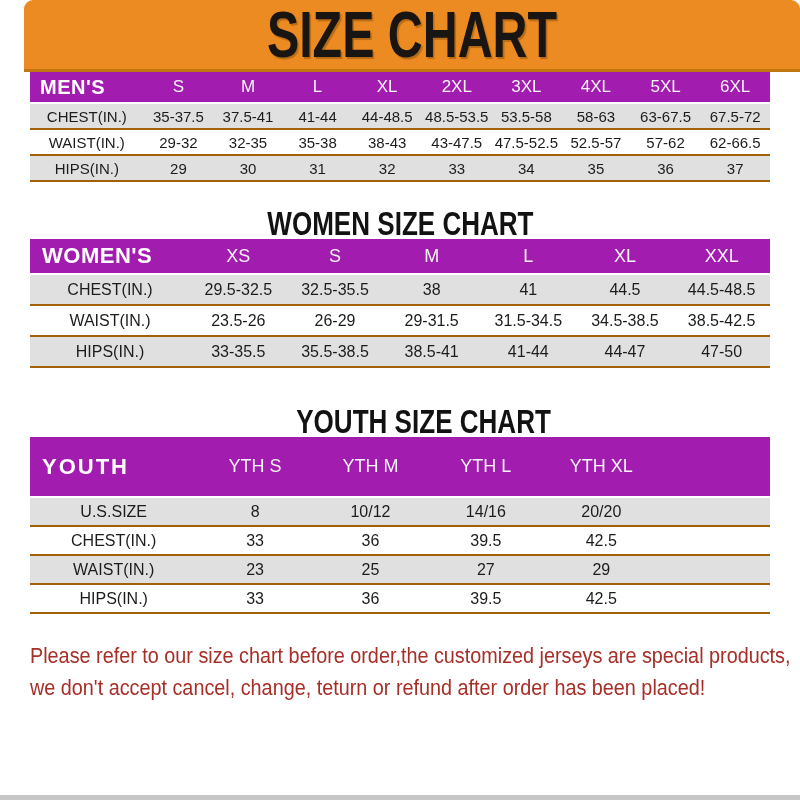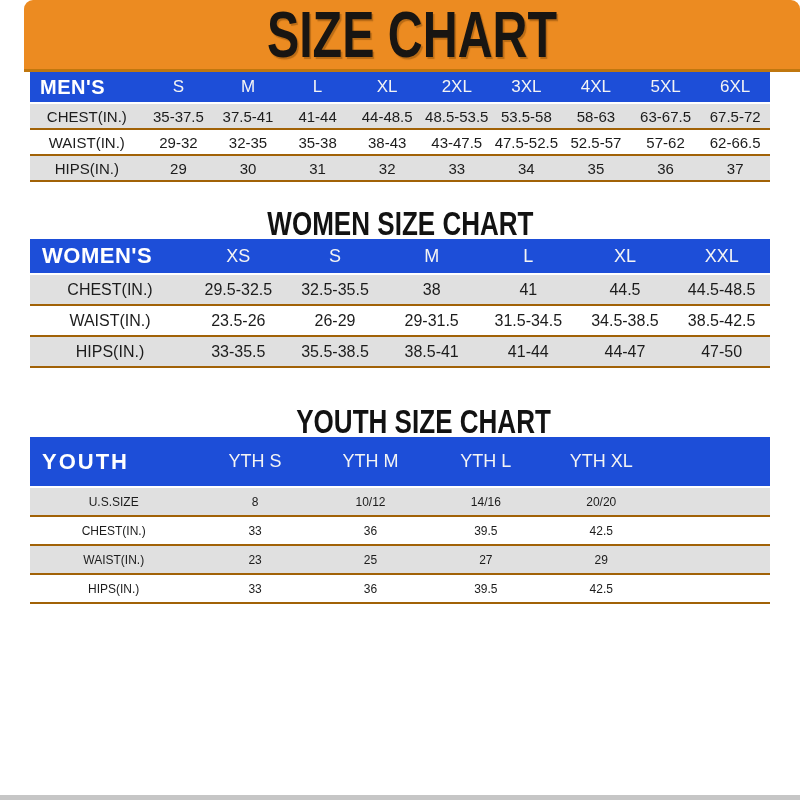--- a/index.html
+++ b/index.html
@@ -38,21 +38,21 @@
   .title-youth{padding-top:38px;font-size:31px;padding-left:48px;}
   
   table.size-table{
     width:740px;margin:0 0 0 30px;
     border-collapse:collapse;table-layout:fixed;
   }
   table.size-table th,table.size-table td{
     text-align:center;vertical-align:middle;padding:0;
     overflow:hidden;white-space:nowrap;
   }
-  thead tr{background:#1d4ed8;border-radius:7px;}
+  thead tr{background:#a21caf;border-radius:7px;}
   thead th{
     color:#f4f4f4;font-weight:normal;
     border-bottom:2px solid #ffffff;
   }
   thead th:first-child{
     color:#ffffff;font-weight:bold;text-align:left;
     letter-spacing:0.5px;
   }
   tbody td{color:#1c1c1c;}
   tbody tr{background:#ffffff;border-bottom:2px solid #a16207;}
@@ -66,25 +66,25 @@
   .t-men tbody td{font-size:15px;}
   
   .t-women{margin-top:16px;}
   .t-women thead tr{height:35px;}
   .t-women thead th{font-size:18px;}
   .t-women thead th:first-child{font-size:22px;padding-left:12px;width:20%;}
   .t-women tbody tr{height:31px;}
   .t-women tbody td{font-size:16px;}
   
   .t-youth{margin-top:17px;}
-  .t-youth thead tr{height:50px;}
+  .t-youth thead tr{height:60px;}
   .t-youth thead th{font-size:18px;}
   .t-youth thead th:first-child{font-size:22px;padding-left:12px;width:21%;letter-spacing:2px;}
   .t-youth tbody tr{height:29px;}
-  .t-youth tbody td{font-size:12px;}
+  .t-youth tbody td{font-size:16px;}
   .t-youth .spacer-col{width:15%;}
   
   .disclaimer{
     margin:26px 0 0 30px;color:#A62F28;
     font-size:22px;line-height:32px;
   }
   .disclaimer div{
     transform:scaleX(0.90);transform-origin:left center;white-space:nowrap;
   }
   
@@ -249,16 +249,20 @@
         <td>HIPS(IN.)</td>
         <td>33</td>
         <td>36</td>
         <td>39.5</td>
         <td>42.5</td>
         <td class="spacer-col"></td>
       </tr>
     </tbody>
   </table>
 
+  <div class="disclaimer">
+    <div>Please refer to our size chart before order,the customized jerseys are special products,</div>
+    <div>we don't accept cancel, change, teturn or refund after order has been placed!</div>
+  </div>
 
   <div class="bottom-edge"></div>
 
 </div>
 
 </body></html>

